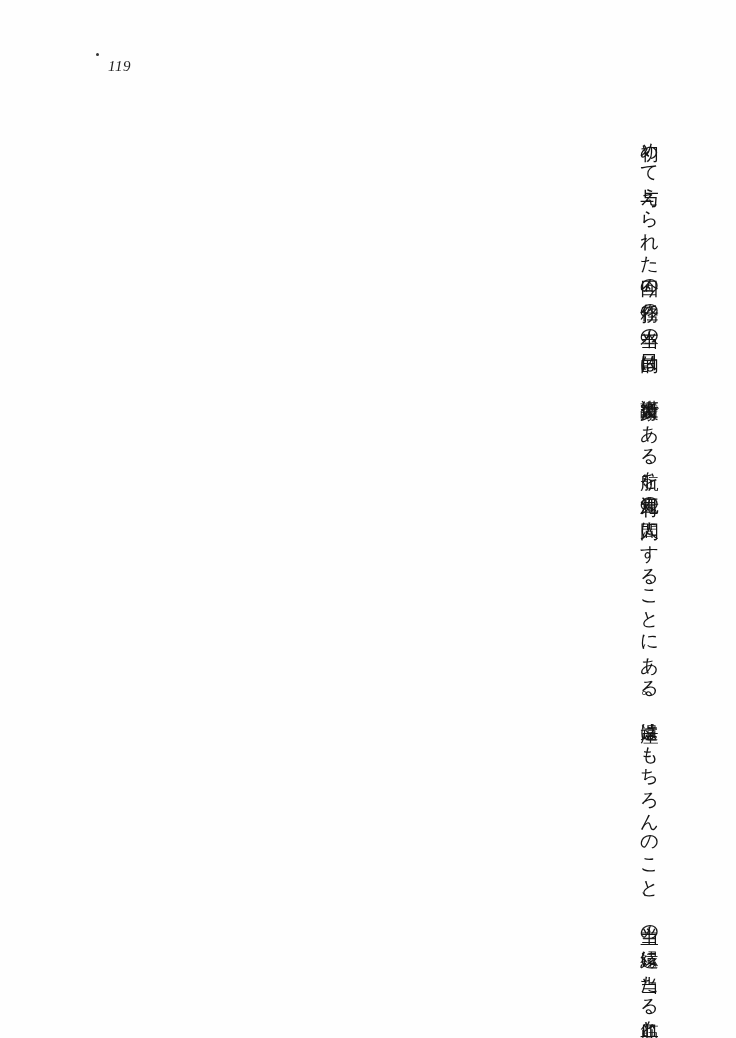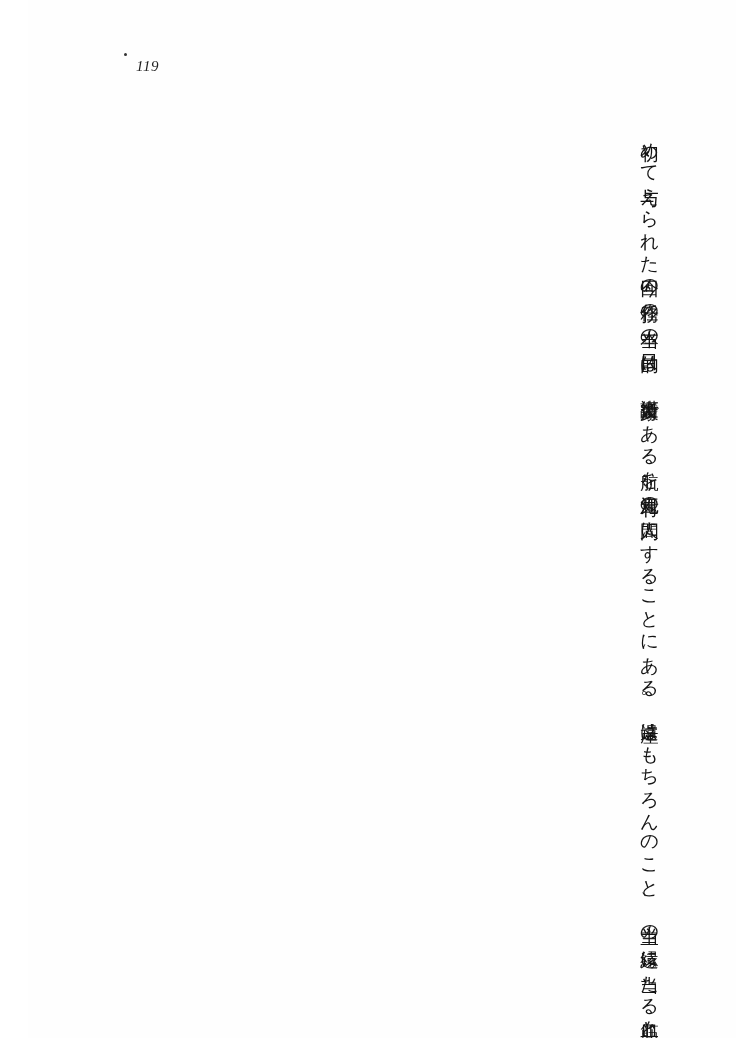--- a/index.html
+++ b/index.html
@@ -12,21 +12,20 @@
     height: 1038px;
     font-family: "Liberation Serif", "DejaVu Serif", serif;
     color: #1a1a1a;
     position: relative;
     overflow: hidden;
   }
   .page {
     position: absolute;
     inset: 0;
     background: #fefefe;
-    margin-left: 28px;
   }
   
   .folio {
     position: absolute;
     top: 58px;
     left: 108px;
     font-size: 15px;
     font-style: italic;
     letter-spacing: 0.5px;
     color: #222;

